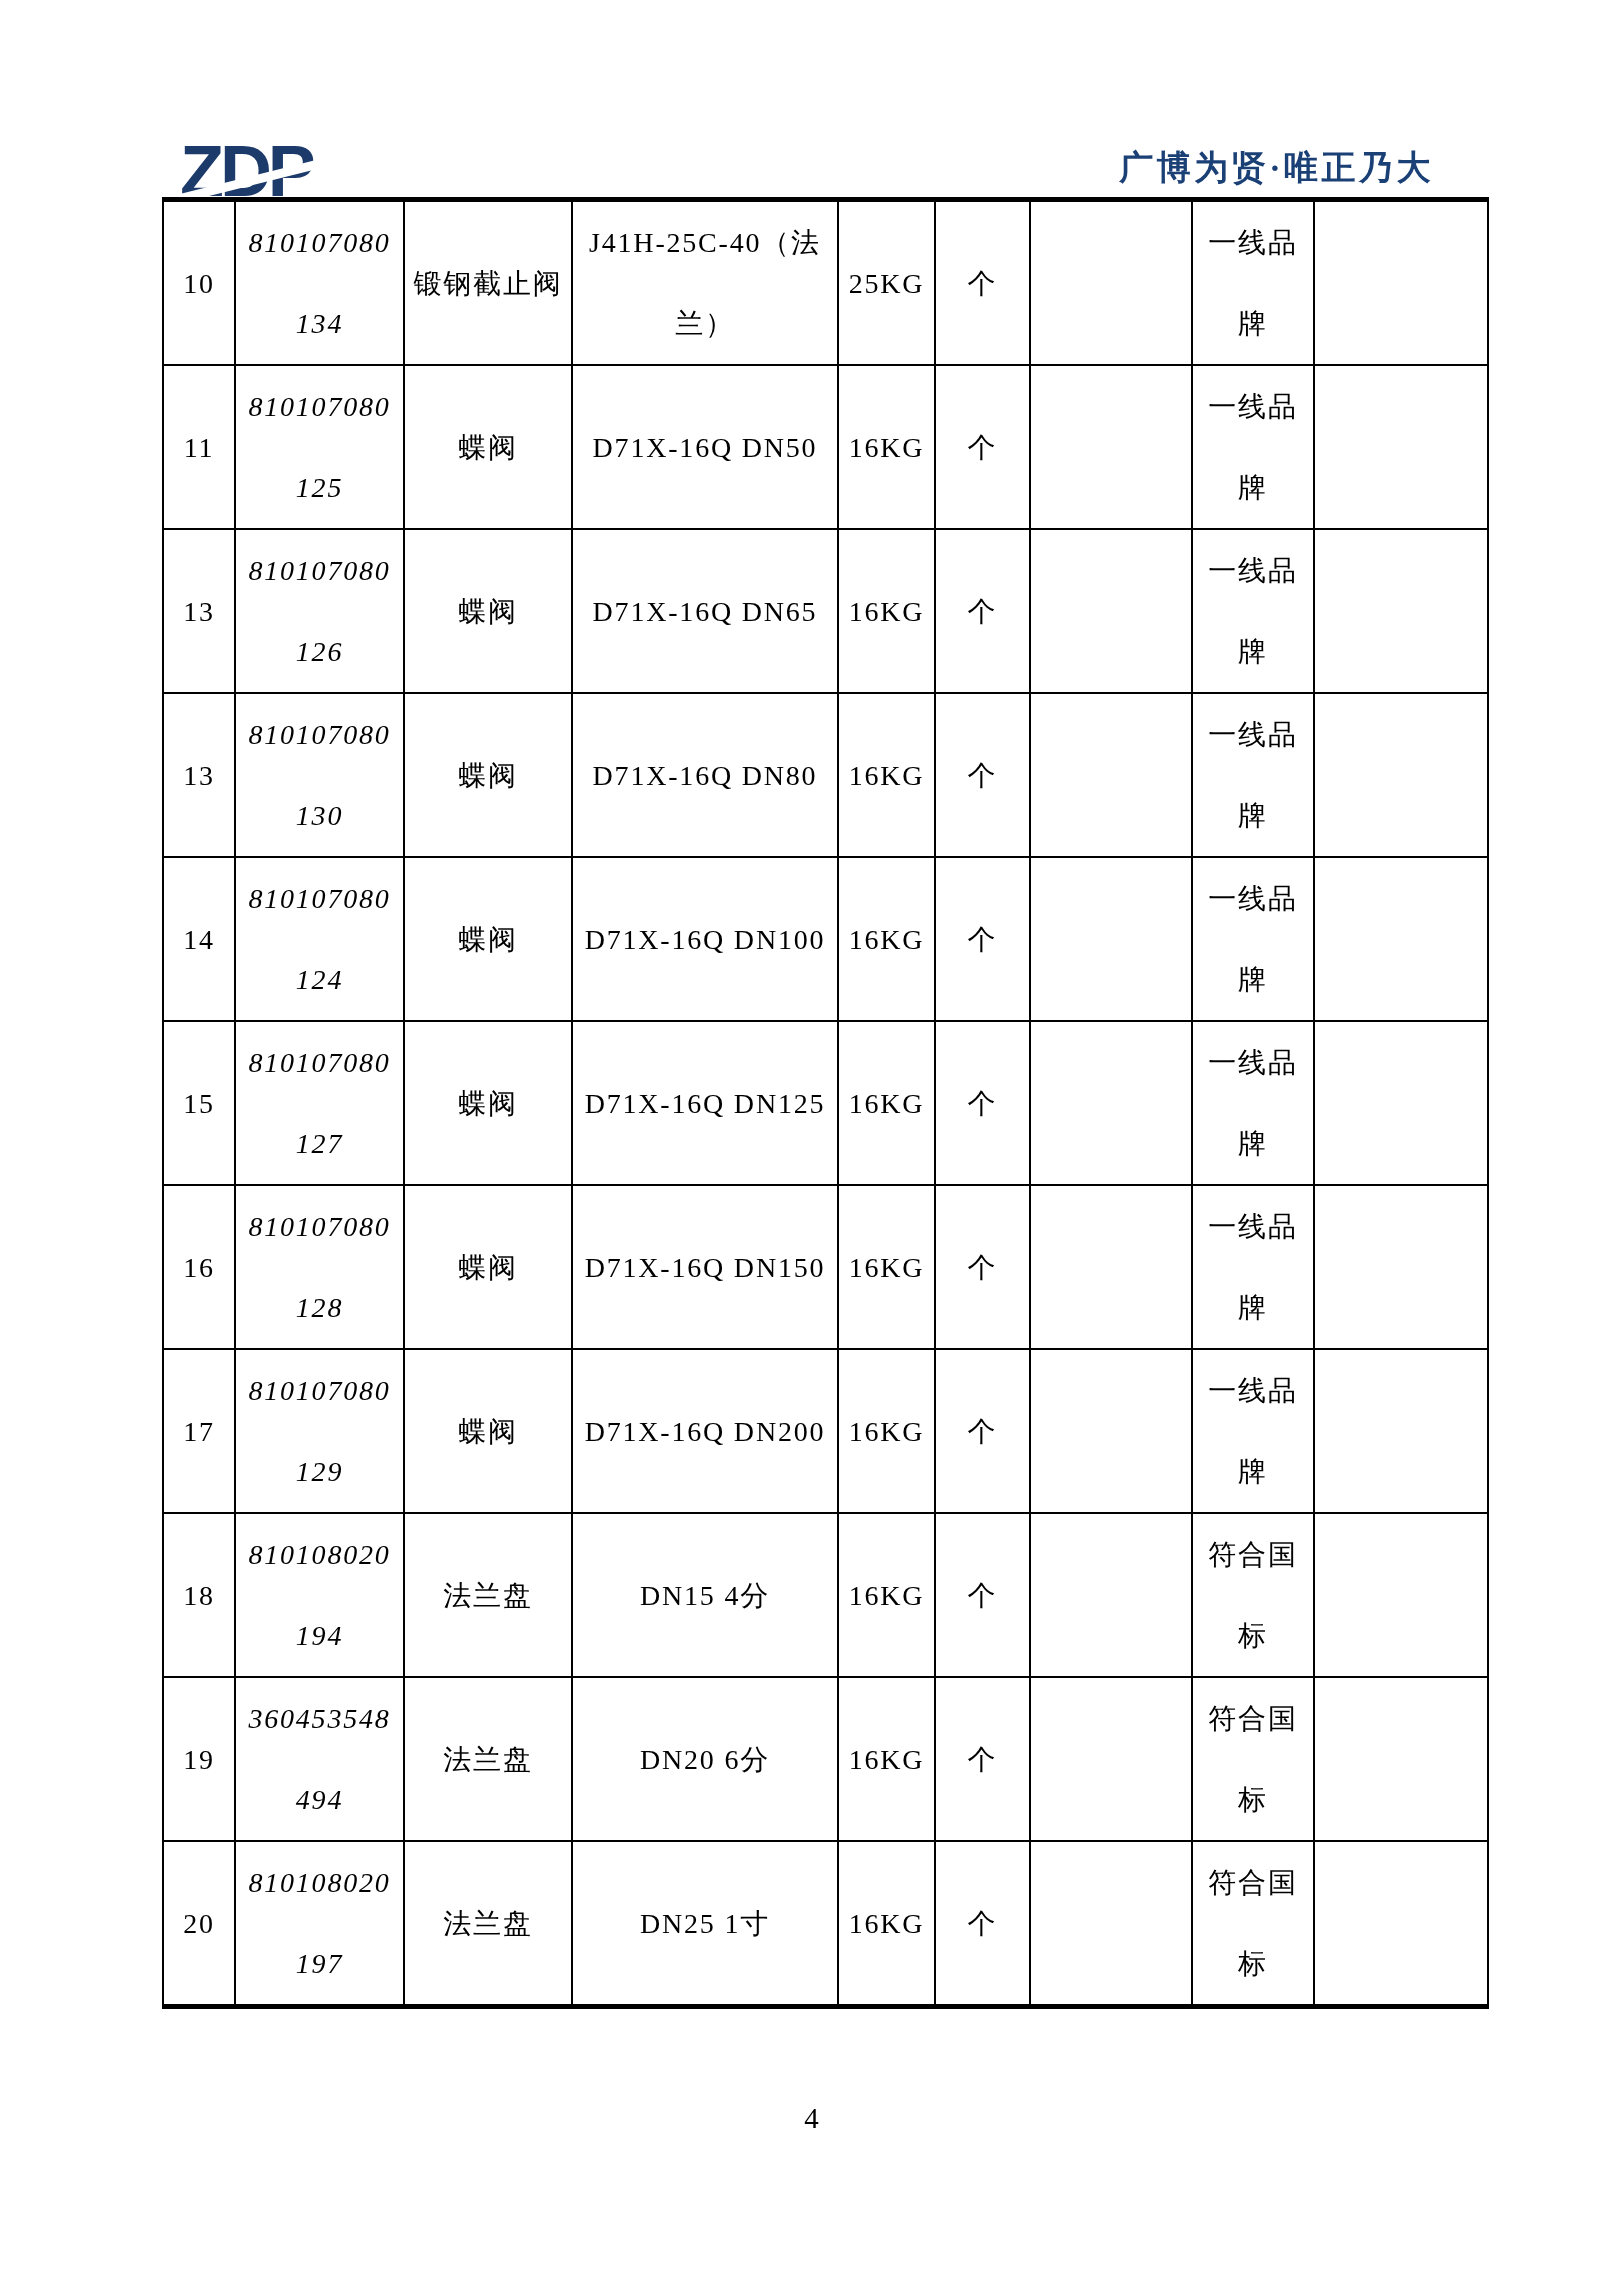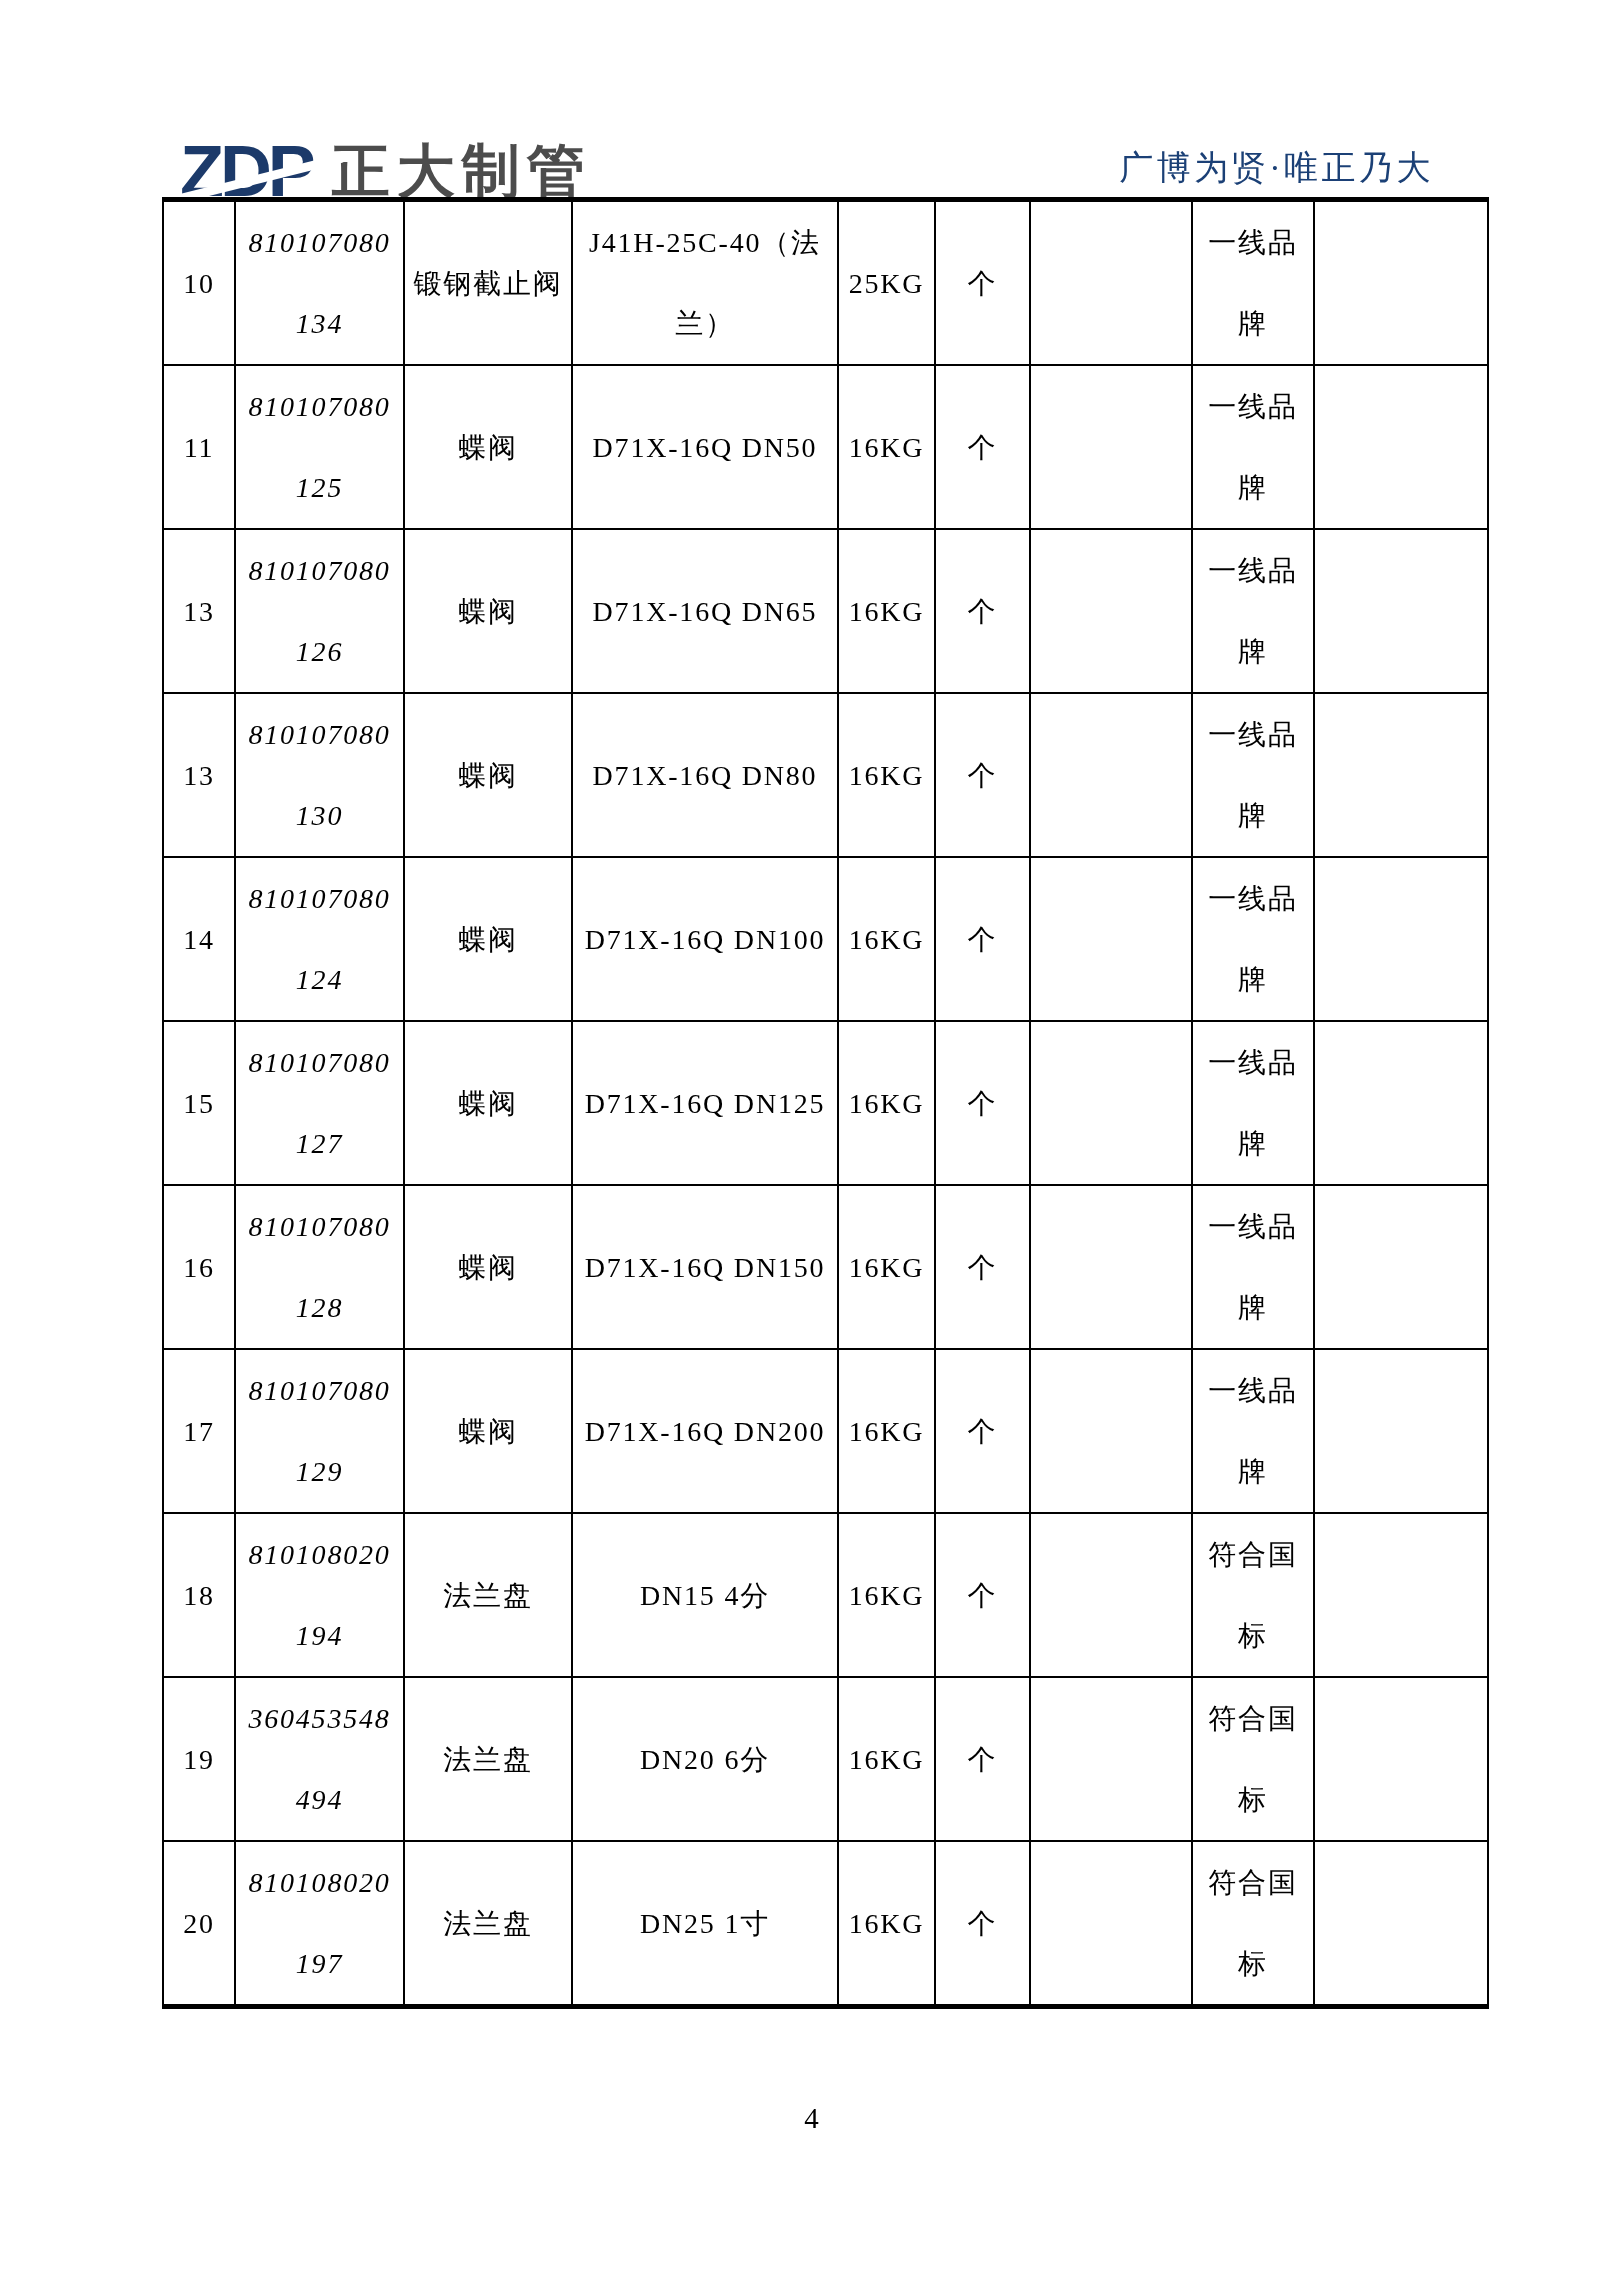--- a/index.html
+++ b/index.html
@@ -24,21 +24,21 @@
     background:#ffffff;border-radius:5.8px;transform:rotate(-14deg);
   }
   .logo-company{
     display:inline-block;margin-left:20px;
     font-family:"Liberation Sans","DejaVu Sans",sans-serif;
     font-weight:900;font-size:58px;line-height:64px;
     color:#4c4c4c;letter-spacing:7px;
   }
   .header-slogan{
     position:absolute;right:189px;top:147px;
-    font-weight:normal;font-size:34px;line-height:42px;
+    font-weight:bold;font-size:34px;line-height:42px;
     color:#1b4076;letter-spacing:3.5px;white-space:nowrap;
   }
 
   
   table.materials{
     position:absolute;left:162px;top:197px;
     width:1324px;border-collapse:collapse;table-layout:fixed;
     border-top:5.3px solid #000;border-bottom:5.3px solid #000;
     border-left:2.3px solid #000;border-right:2.3px solid #000;
   }
@@ -62,21 +62,20 @@
 </style>
 </head>
 <body>
 
 <header>
   <div class="header-logo">
     <span class="logo-zdp">
       <span>ZDP</span>
       <span class="logo-swoosh"></span>
     </span>
-    <span class="logo-company">正大制管</span>
   </div>
   <div class="header-slogan">广博为贤·唯正乃大</div>
 </header>
 
 <main>
   <table class="materials">
     <colgroup>
       <col style="width:72px">
         <col style="width:169px">
         <col style="width:168px">

